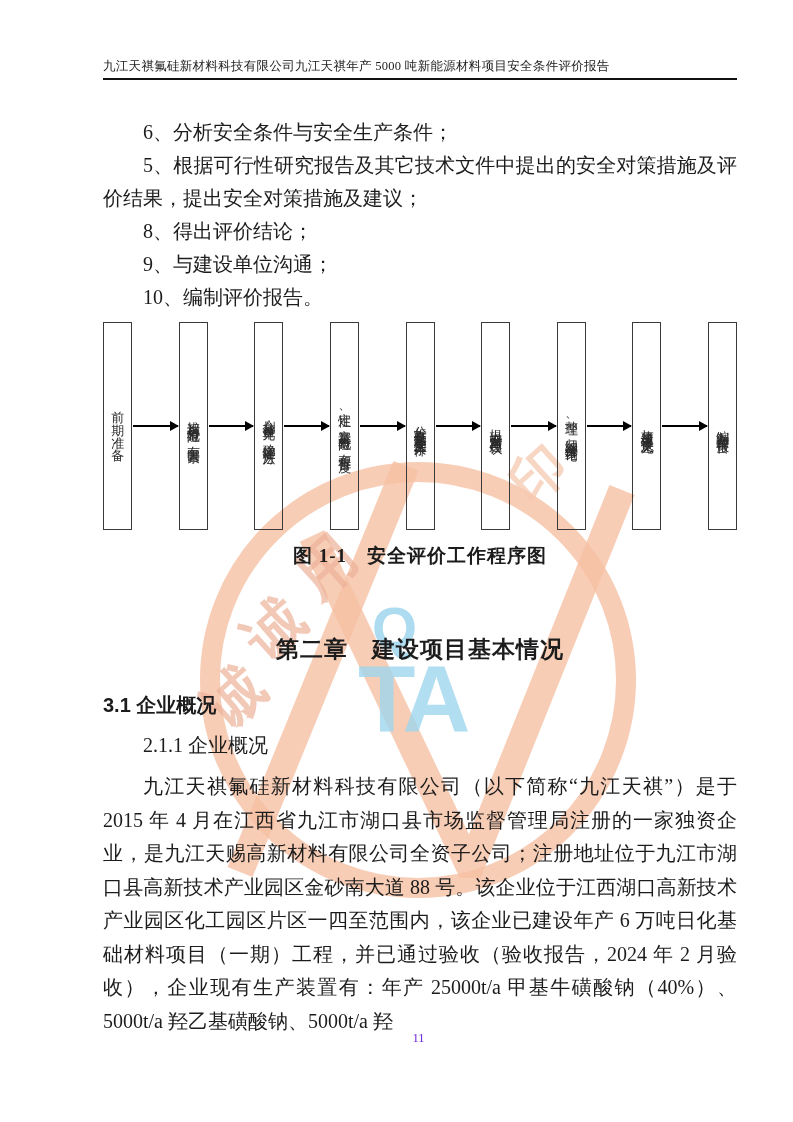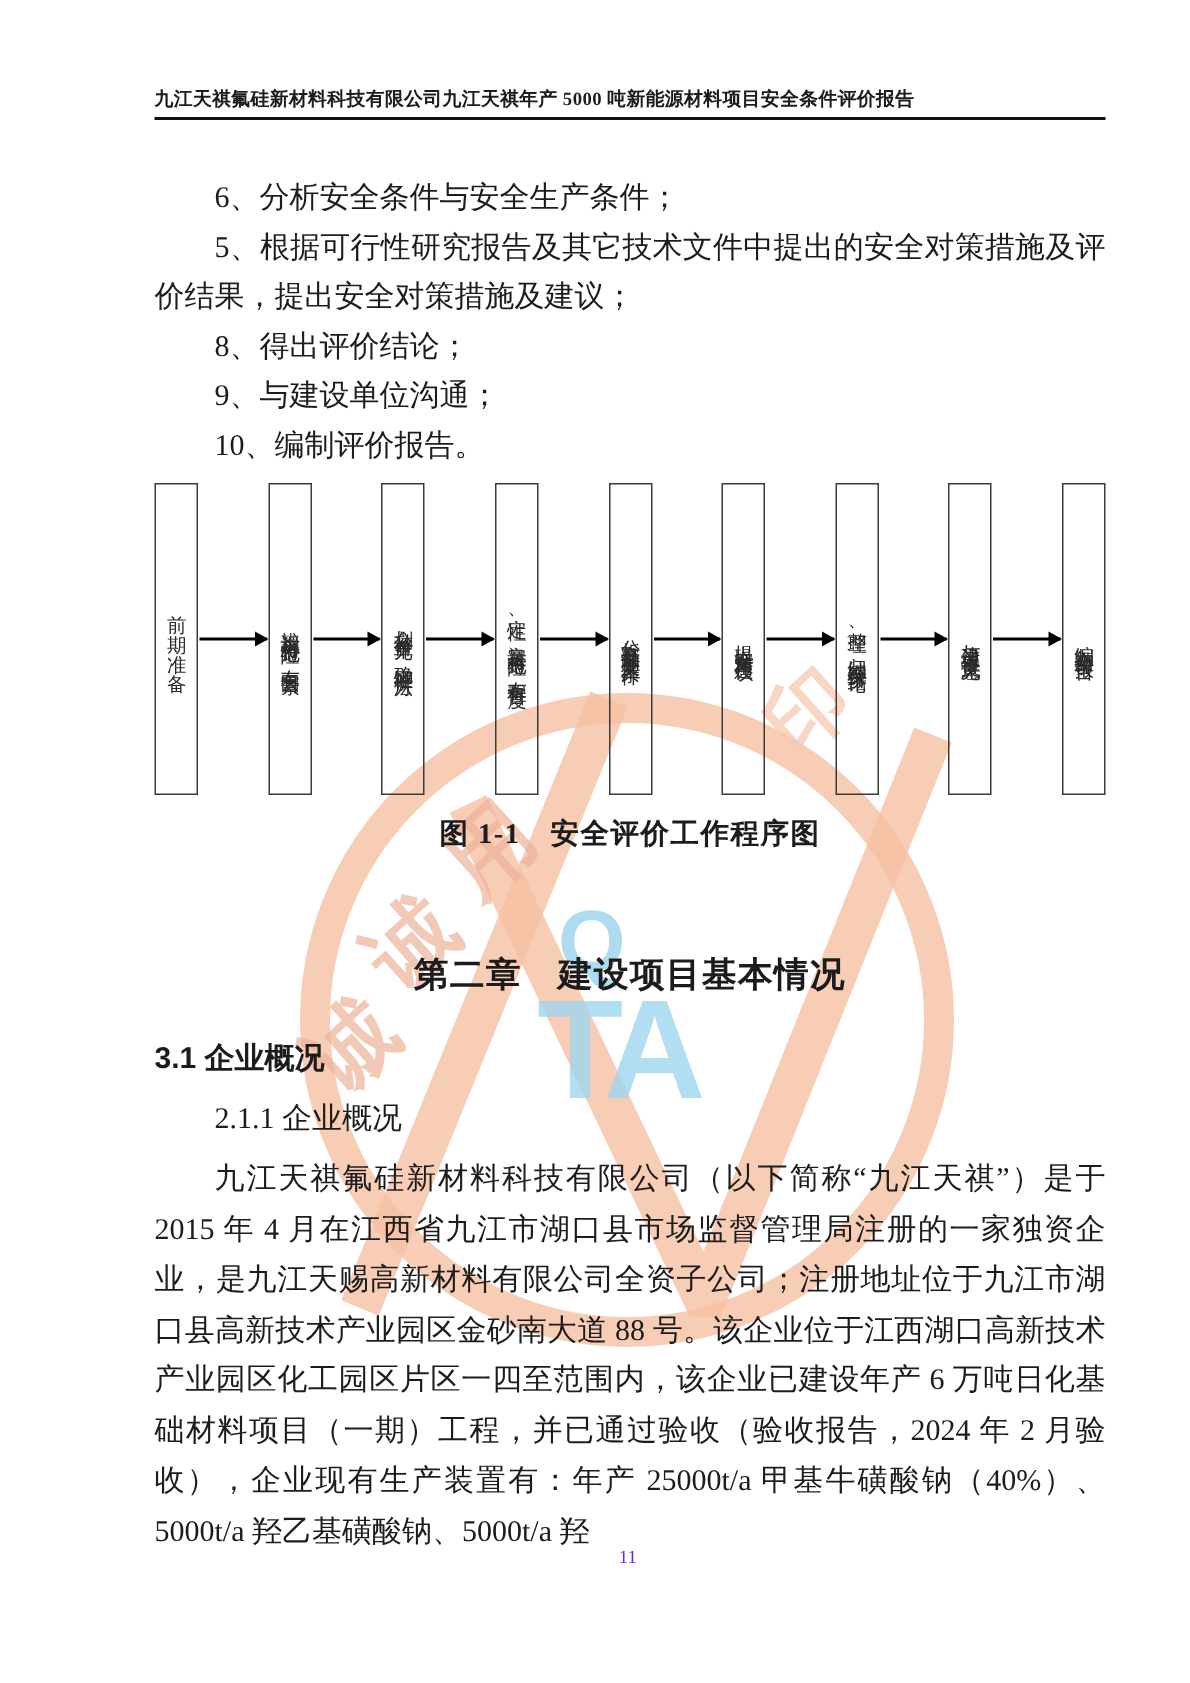--- a/index.html
+++ b/index.html
@@ -12,21 +12,21 @@
     color:#1c1c1c;
   }
   .content{position:relative;z-index:1;padding:0 56px 0 103px;}
 
   
   .hdr{
     padding-top:58px;
     display:flex;align-items:flex-end;
     border-bottom:2px solid #111;
     padding-bottom:3px;
-    font-size:12.5px;font-weight:700;letter-spacing:.3px;
+    font-size:12.5px;font-weight:400;letter-spacing:.3px;
   }
 
   
   .proc{margin-top:36px;font-size:20px;line-height:33px;}
   .proc p{margin:0;text-indent:2em;text-align:justify;}
 
   
   .flowchart{margin-top:8px;display:flex;height:208px;}
   .fc-box{
     width:29px;flex:0 0 29px;

